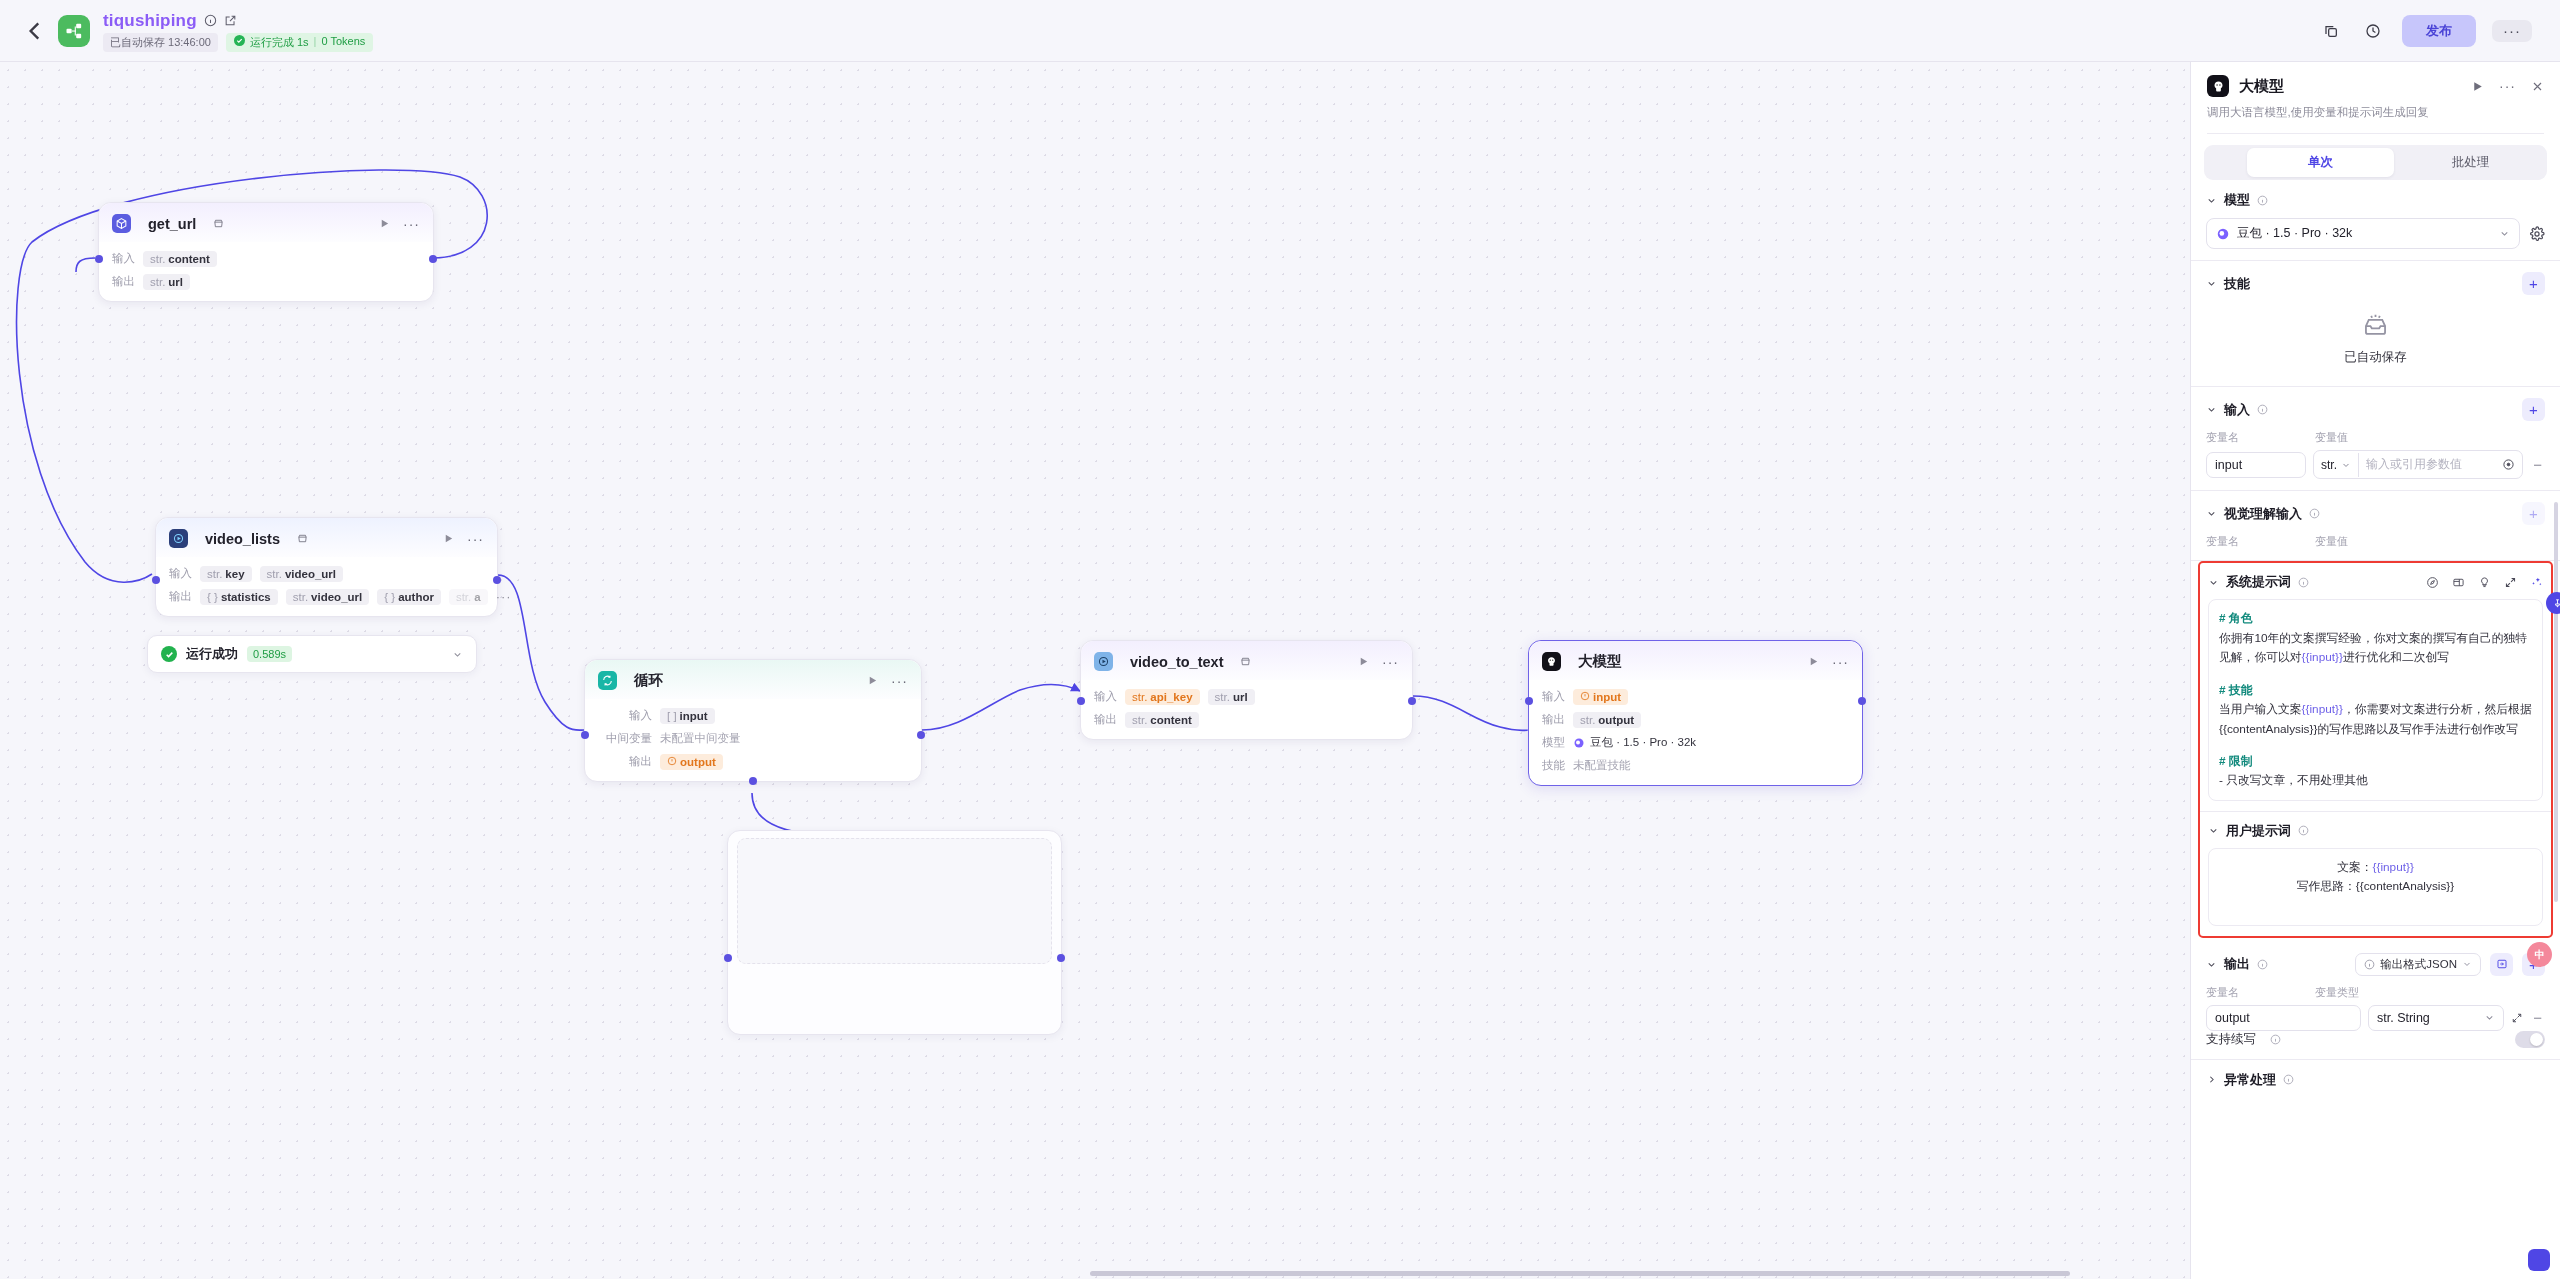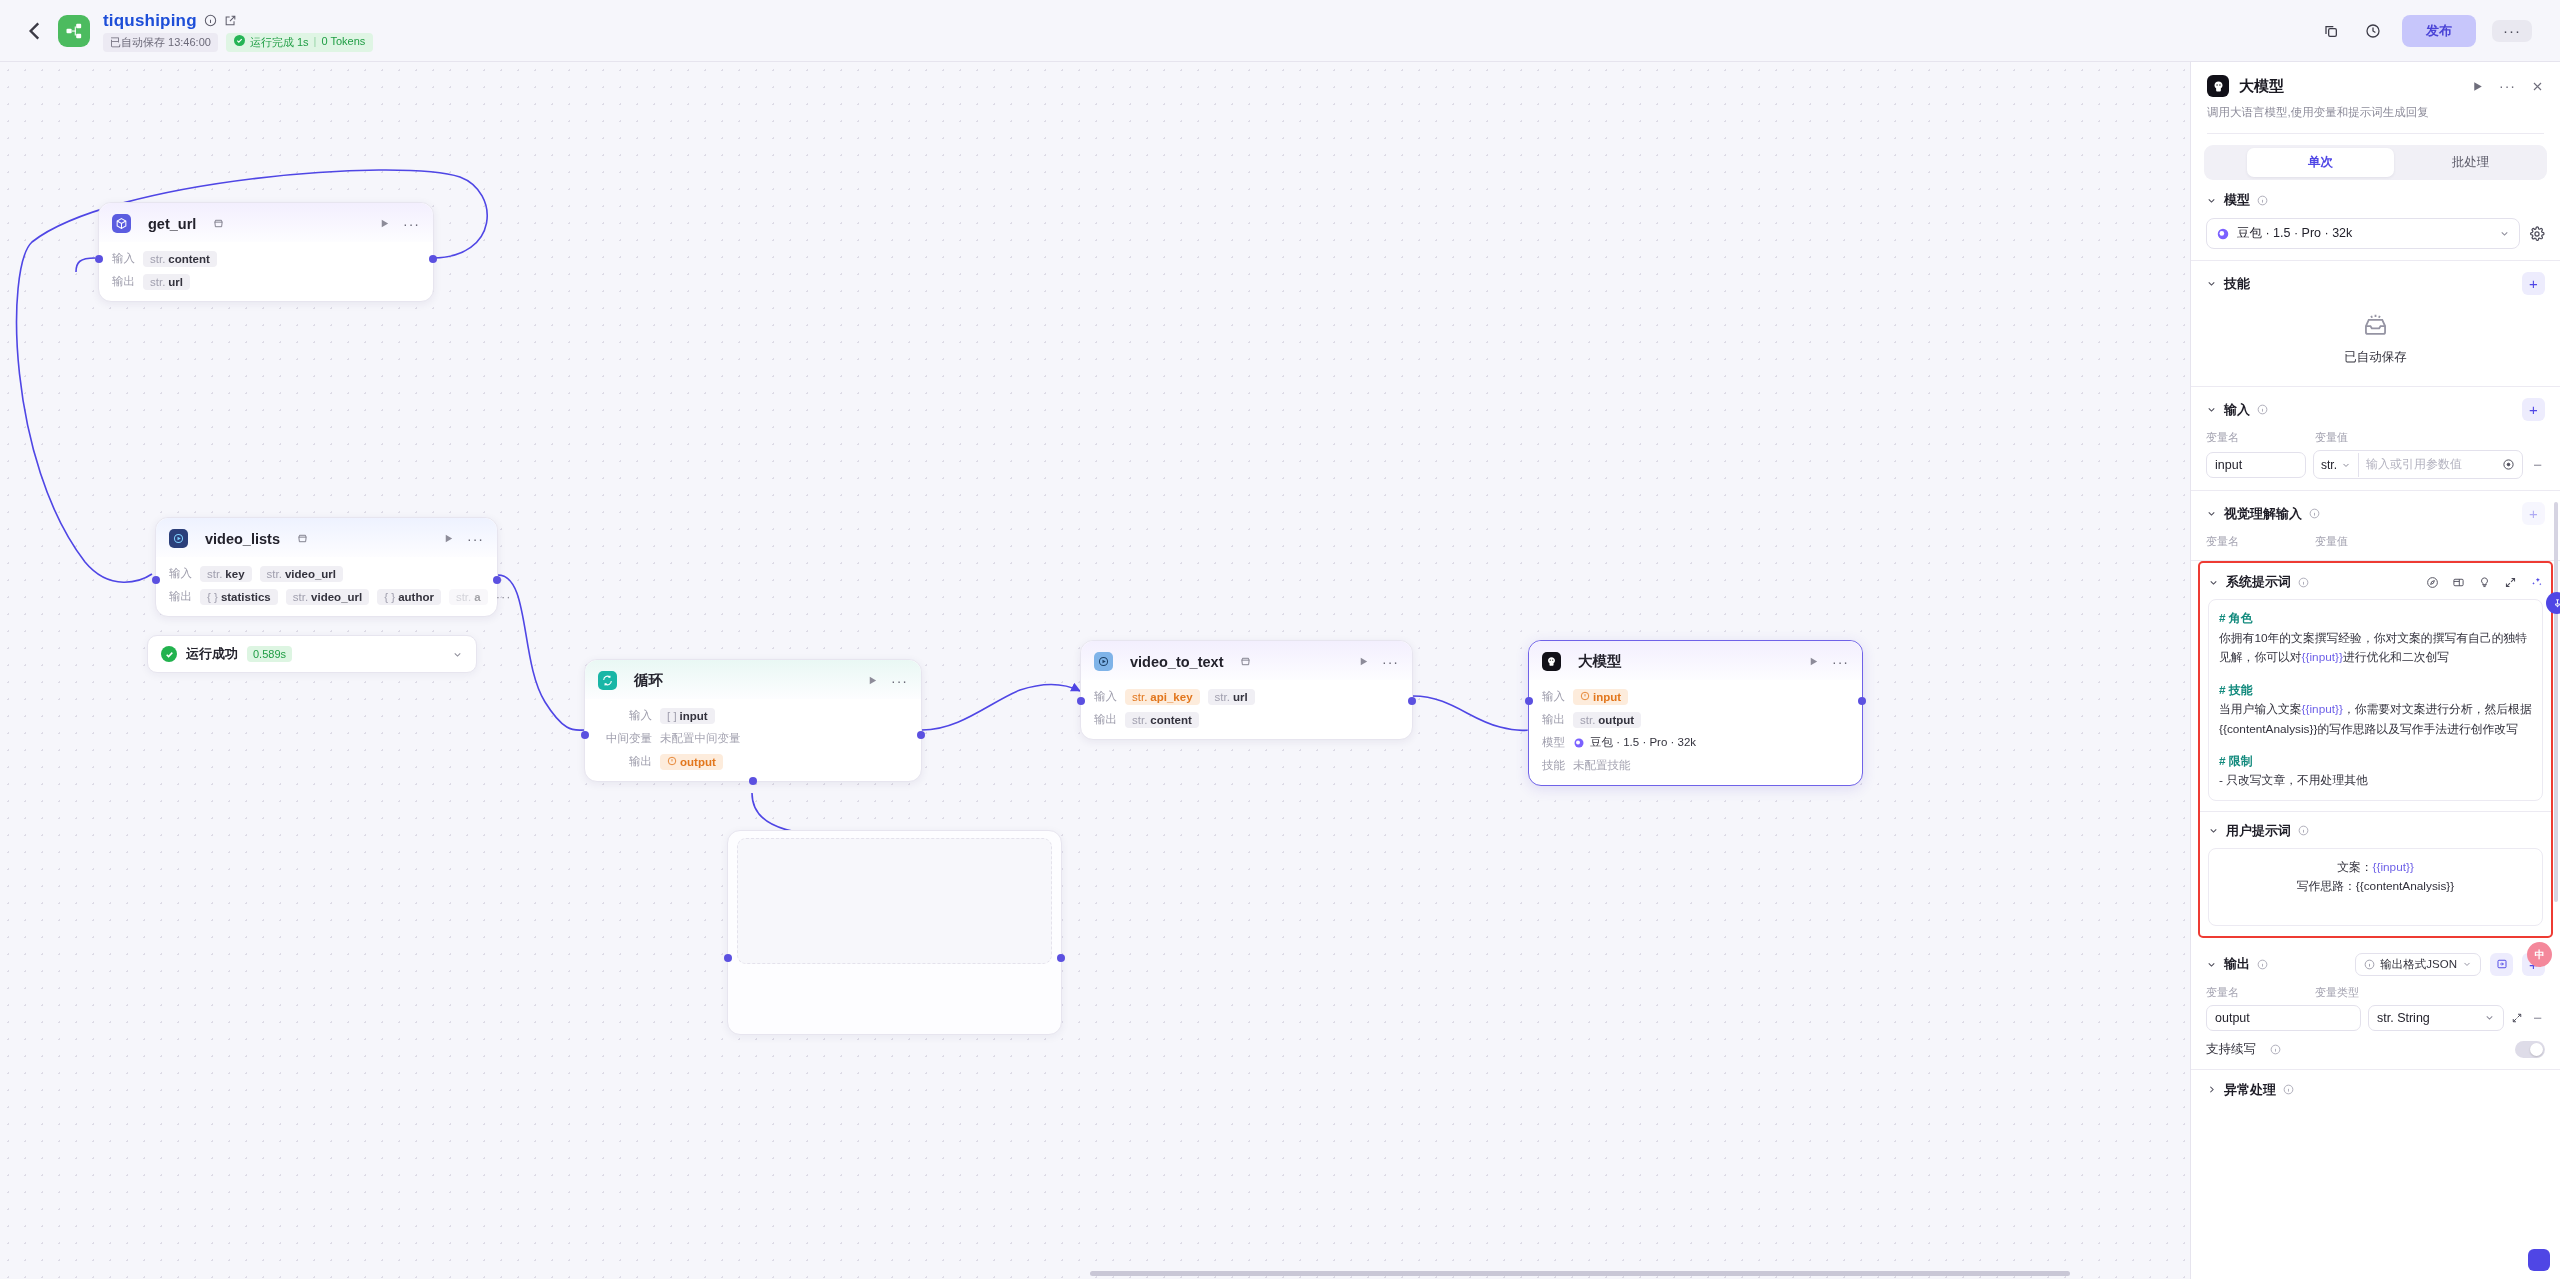--- a/index.html
+++ b/index.html
@@ -19,21 +19,21 @@
     width:26px; height:26px; display:flex; align-items:center; justify-content:center;
     color:#3b3a45; font-size:18px; cursor:pointer; margin-right:10px;
   }
   .app-logo {
     width:32px; height:32px; border-radius:9px; background:#4cbb5f;
     display:flex; align-items:center; justify-content:center; flex:none;
   }
   .app-logo svg { width:20px; height:20px; }
   .title-block { margin-left:13px; display:flex; flex-direction:column; gap:2px; }
   .title-row { display:flex; align-items:center; gap:7px; }
-  .doc-title { font-size:17px; font-weight:bold; color:#1d4ed8; letter-spacing:.2px; }
+  .doc-title { font-size:17px; font-weight:bold; color:#8b5cf6; letter-spacing:.2px; }
   .ic-info, .ic-edit { color:#5e5d6b; display:inline-flex; }
   .ic-info svg, .ic-edit svg { width:13px; height:13px; }
   .meta-row { display:flex; align-items:center; gap:8px; }
   .autosave {
     background:#eceaf3; color:#6b6978; font-size:11px; padding:2px 7px;
     border-radius:4px; white-space:nowrap;
   }
   .runbadge {
     background:#dff5e4; color:#1f9d44; font-size:11px; padding:2px 8px;
     border-radius:4px; display:flex; gap:5px; white-space:nowrap;
@@ -260,21 +260,21 @@
   .out-pill .ochev { color:#8c8b99; display:inline-flex; }
   .out-pill .ochev svg { width:10px; height:10px; }
 
   .type-sel {
     flex:1; border:1px solid #e3e1ec; border-radius:7px; padding:5px 8px;
     display:flex; align-items:center; font-size:12.5px; color:#23222c; cursor:pointer;
   }
   .type-sel .tchev { margin-left:auto; color:#8c8b99; display:inline-flex; }
   .type-sel .tchev svg { width:11px; height:11px; }
 
-  .toggle-row { display:flex; align-items:center; gap:14px; margin-top:10px; }
+  .toggle-row { display:flex; align-items:center; gap:14px; }
   .toggle-row .tl { font-size:12.5px; color:#33323d; }
   .switch {
     margin-left:auto; width:30px; height:17px; border-radius:10px; background:#dedce8;
     position:relative; cursor:pointer;
   }
   .switch .knob {
     position:absolute; right:2px; top:2px; width:13px; height:13px; border-radius:50%;
     background:#fff; box-shadow:0 1px 2px rgba(0,0,0,.18);
   }
   .chev-right { color:#4a4957; display:inline-flex; }

